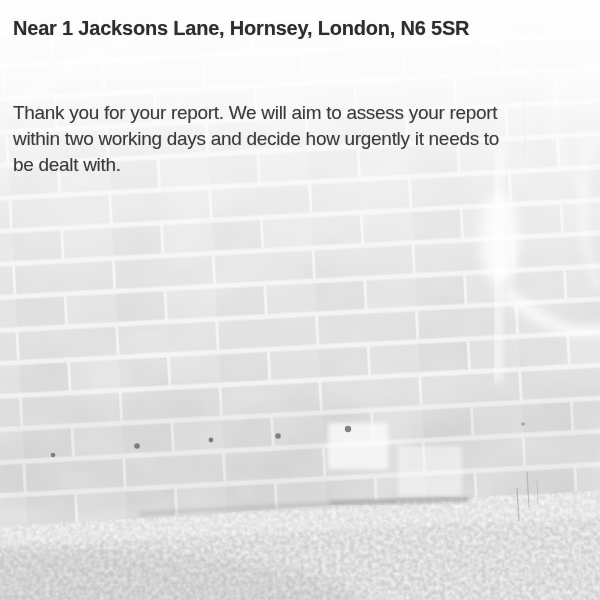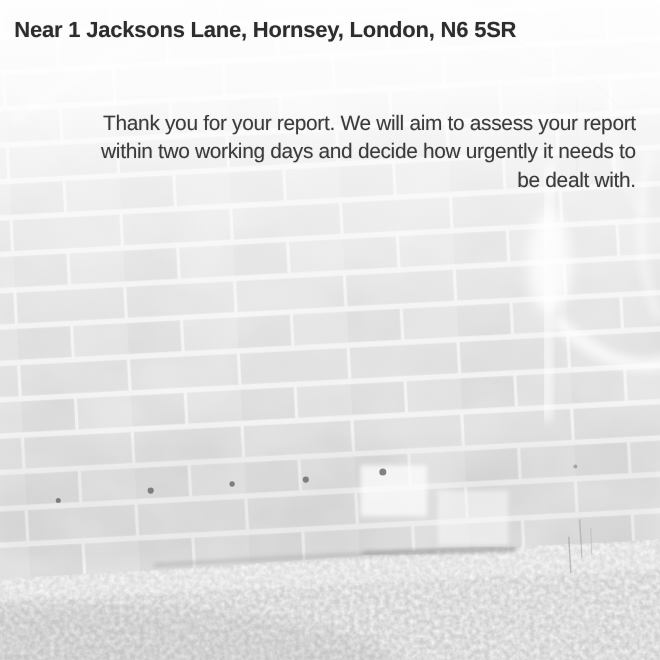--- a/index.html
+++ b/index.html
@@ -15,21 +15,20 @@
     color:#2d2d2d;letter-spacing:-0.2px;
     text-shadow:0 0 1px rgba(45,45,45,0.35);
   }
   .overlay-message{
     position:absolute;left:13px;top:100px;margin:0;width:565px;
     font-family:"Liberation Sans",sans-serif;
     font-size:19px;line-height:26px;font-weight:normal;
     color:#3b3b3b;letter-spacing:-0.3px;
     white-space:pre-line;
     text-shadow:0 0 1px rgba(60,60,60,0.3);
-    text-align:right;
   }
 </style>
 </head>
 <body>
 
 <div class="screen">
 
   <svg class="photo-svg" viewBox="0 0 600 600" width="600" height="600" aria-hidden="true">
     <defs>
       <pattern id="bricks" width="100" height="66" patternUnits="userSpaceOnUse" patternTransform="rotate(-3)">

